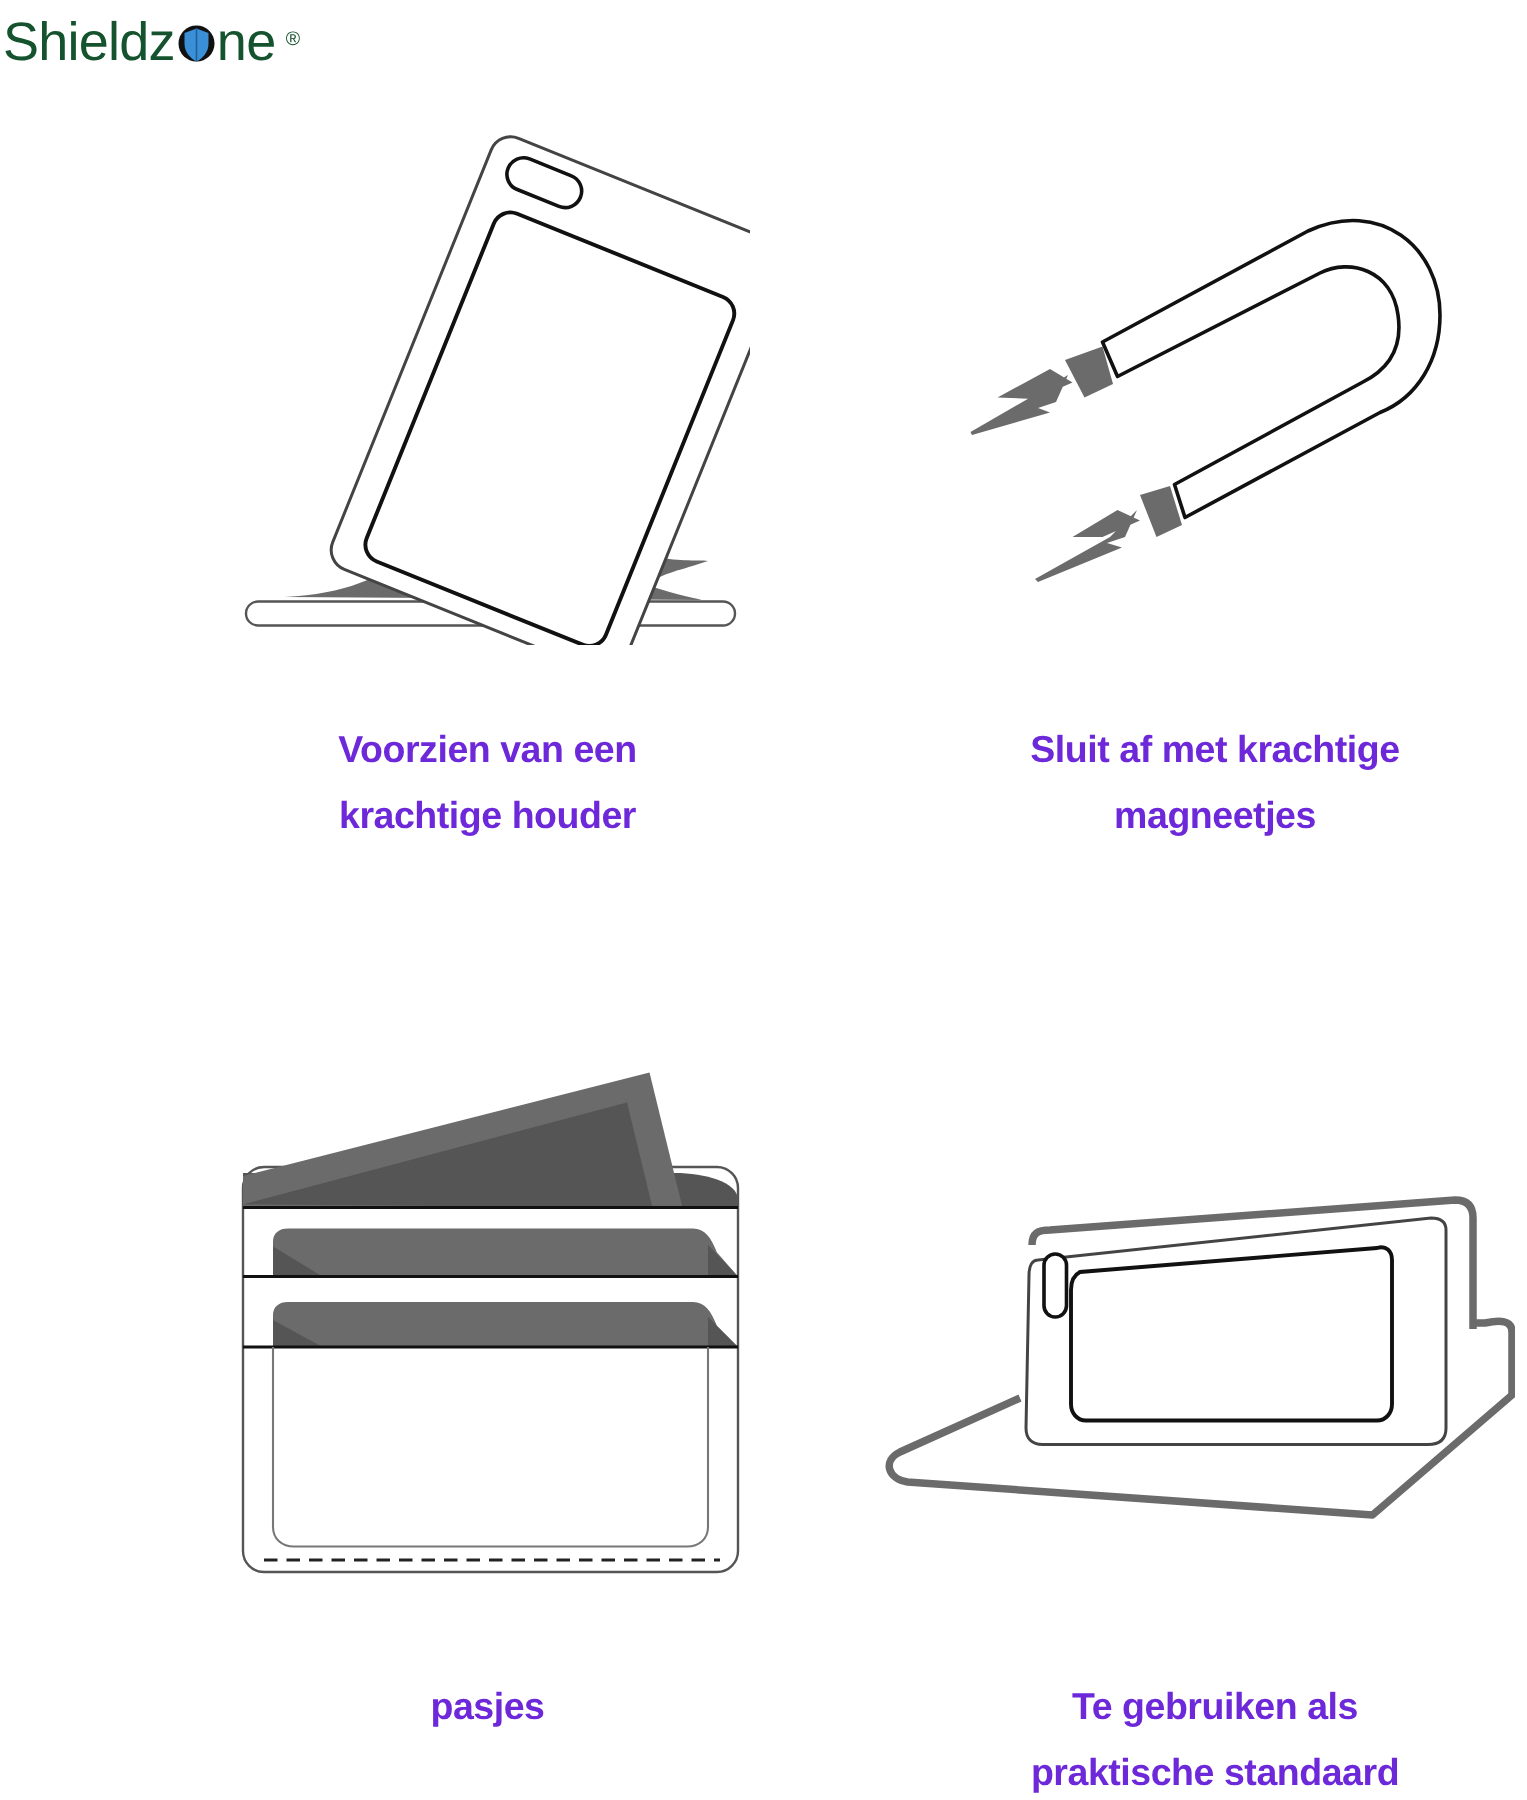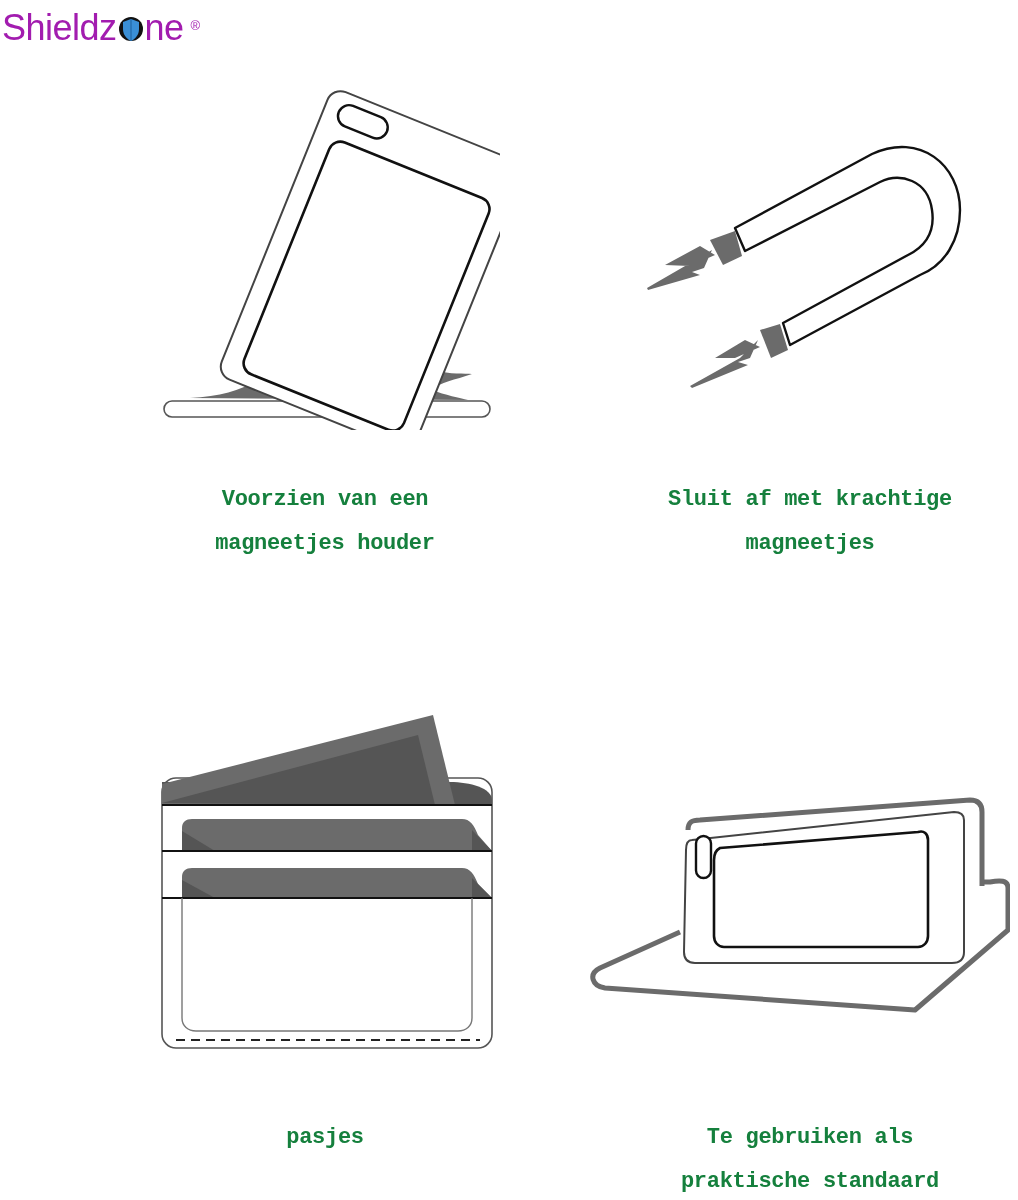--- a/index.html
+++ b/index.html
@@ -1,22 +1,22 @@
 <!DOCTYPE html>
 <html><head>
 <meta charset="utf-8">
 <style>
   html, body { margin: 0; padding: 0; background: #ffffff; }
   body { width: 1018px; height: 1200px; position: relative; overflow: hidden; font-family: "DejaVu Sans", sans-serif; color: #1a1a1a; }
   .logo { position: absolute; left: 2px; top: 6px; height: 44px; display: flex; align-items: center; }
-  .logo-text { font-family: "Liberation Sans", sans-serif; font-size: 36px; letter-spacing: -0.5px; color: #a21caf; line-height: 44px; font-weight: 400; }
+  .logo-text { font-family: "Liberation Sans", sans-serif; font-size: 36px; letter-spacing: -0.5px; color: #14532d; line-height: 44px; font-weight: 400; }
   .logo-shield { display: inline-block; width: 26px; height: 32px; vertical-align: -5px; margin: 0 1px; }
   .logo-reg { position: absolute; font-size: 13px; top: -2px; right: -16px; font-family: "Liberation Sans", sans-serif; }
   .illu { position: absolute; }
-  .caption { position: absolute; text-align: center; font-family: Liberation Mono, monospace; font-size: 22px; line-height: 44px; font-weight: 600; color: #15803d; letter-spacing: -0.3px; }
+  .caption { position: absolute; text-align: center; font-family: Liberation Sans, sans-serif; font-size: 25px; line-height: 44px; font-weight: 600; color: #6d28d9; letter-spacing: -0.3px; }
   .caption span { display: block; }
 </style>
 </head>
 <body>
 
 <div class="logo">
   <span class="logo-text">Shieldz</span>
   <svg class="logo-shield" viewBox="0 0 26 32">
     <circle cx="13" cy="17" r="12" fill="#111"></circle>
     <path d="M13 7 L21 10 L21 17 C21 23 17 27 13 29 C9 27 5 23 5 17 L5 10 Z" fill="#3a8fd6"></path>
@@ -81,21 +81,21 @@
 
   <path d="M108 60 C108 52 112 50 120 50 L390 30 C398 30 402 34 402 42 L402 116" fill="none" stroke="#6b6b6b" stroke-width="5" stroke-linejoin="round"></path>
 
   <path d="M112 70 C108 70 106 74 106 80 L104 182 C104 189 108 193 115 193 L372 193 C380 193 384 189 384 182 L384 50 C384 44 380 42 374 42 Z" fill="#fff" stroke="#444" stroke-width="2"></path>
   <path d="M140 78 C136 80 134 84 134 90 L134 166 C134 172 138 177 144 177 L338 177 C344 177 348 172 348 166 L348 70 C348 64 344 60 338 62 Z" fill="#fff" stroke="#111" stroke-width="2.6"></path>
   <rect x="116" y="66" width="15" height="42" rx="7.5" fill="#fff" stroke="#111" stroke-width="2.4"></rect>
 </svg>
 
 <div class="caption" style="left:140px;top:478px;width:370px;">
   <span>Voorzien van een</span>
-  <span>magneetjes houder</span>
+  <span>krachtige houder</span>
 </div>
 
 <div class="caption" style="left:600px;top:478px;width:420px;">
   <span>Sluit af met krachtige</span>
   <span>magneetjes</span>
 </div>
 
 <div class="caption" style="left:140px;top:1116px;width:370px;">
   <span>pasjes</span>
 </div>

